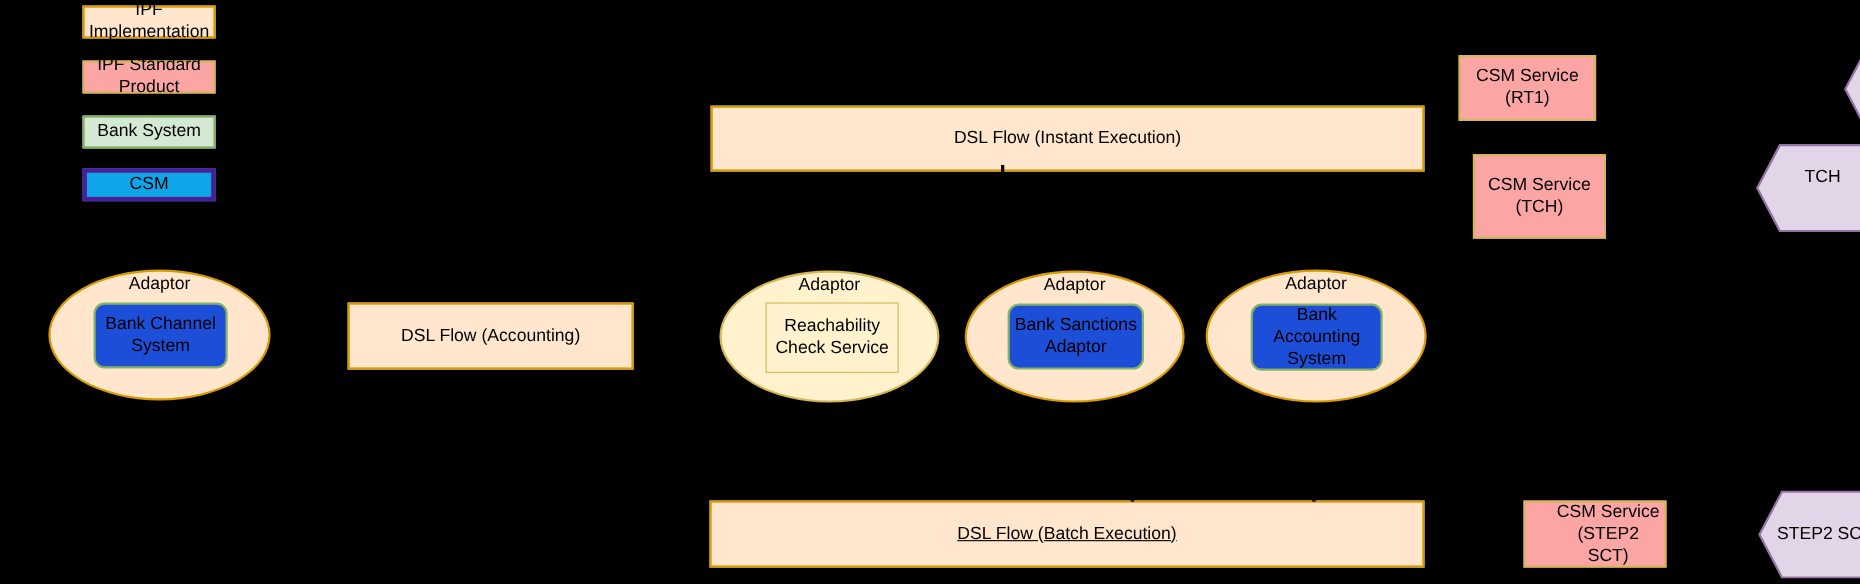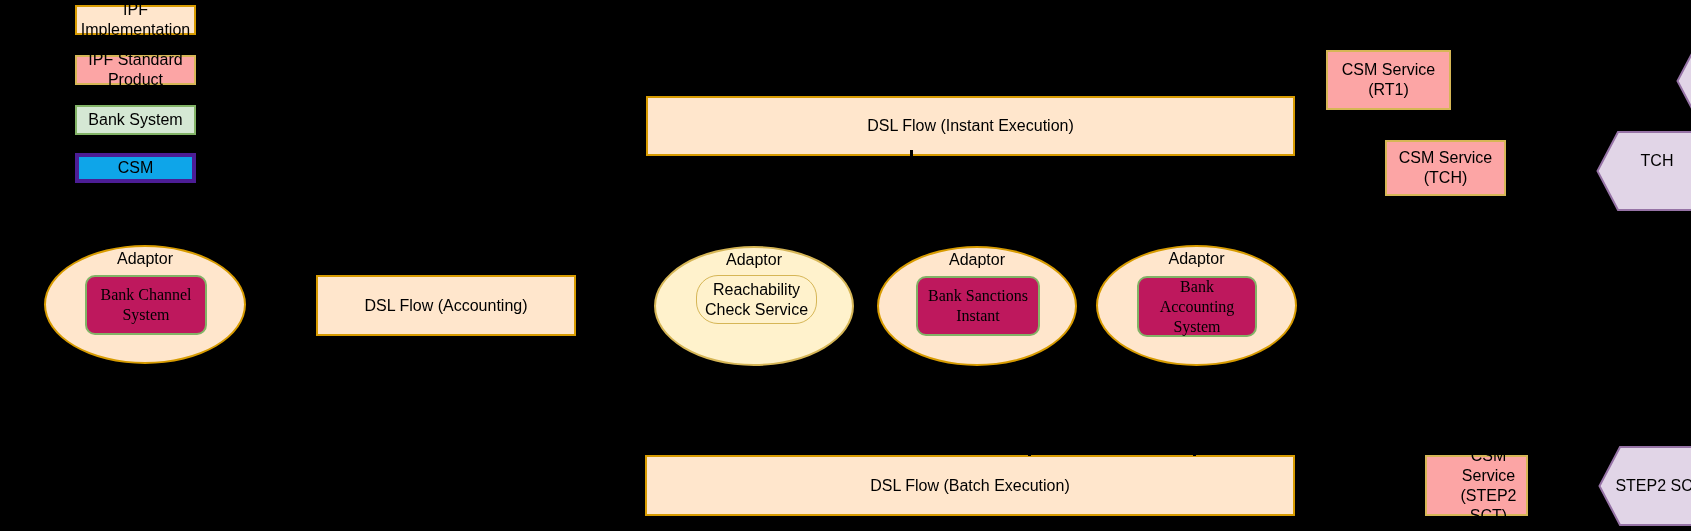--- a/index.html
+++ b/index.html
@@ -9,21 +9,21 @@
     overflow:hidden; line-height:1.25;margin-left:40px;
   }
   .node {
     position:absolute; display:flex; align-items:center; justify-content:center;
     text-align:center; box-sizing:border-box; padding:2px 3px;
   }
   .peach      { background:#FFE6CC; border:2px solid #D79B00; }
   .yellow     { background:#fca5a5; border:2px solid #D6B656; }
   .yellow-thin{ background:#FFF2CC; border:1px solid #D6B656; }
   .green-sq   { background:#D5E8D4; border:2px solid #82B366; }
-  .green-rd   { background:#be185d; border:2px solid #82B366; border-radius:10px;font-family:Liberation Serif, serif; }
+  .green-rd   { background:#1d4ed8; border:2px solid #82B366; border-radius:10px; }
   .purple-sq  { background:#0ea5e9; border:4px solid #4c1d95; }
   .ellipse    { position:absolute; border-radius:50%; box-sizing:border-box; }
   .ellipse.e-peach  { background:#FFE6CC; border:2px solid #D79B00; }
   .ellipse.e-yellow { background:#FFF2CC; border:2px solid #D6B656; }
   .adaptor-label { position:absolute; text-align:center; }
   .hex { position:absolute; }
   .hex svg { display:block; }
   .hex-label { position:absolute; inset:0; display:flex; align-items:center; justify-content:center; text-align:center; }
   .artifact { position:absolute; background:#000; }
 </style>
@@ -41,50 +41,50 @@
 
   <div class="node yellow" style="left:1286px; top:50px; width:125px; height:60px;">CSM Service (RT1)</div>
 
   <div class="hex" style="left:1636px; top:41px; width:122px; height:80px;">
     <svg width="122" height="80" viewBox="0 0 122 80">
       <polygon points="22,1 100,1 120.5,40 100,79 22,79 1.5,40" fill="#E1D5E7" stroke="#9673A6" stroke-width="2"></polygon>
     </svg>
     <div class="hex-label">RT1</div>
   </div>
 
-  <div class="node yellow" style="left:1345px; top:140px; width:121px; height:56px;">CSM Service (TCH)</div>
+  <div class="node yellow" style="left:1299px; top:140px; width:121px; height:77px;">CSM Service (TCH)</div>
 
   <div class="hex" style="left:1556px; top:131px; width:122px; height:59px;">
     <svg width="122" height="80" viewBox="0 0 122 80">
       <polygon points="22,1 100,1 120.5,40 100,79 22,79 1.5,40" fill="#E1D5E7" stroke="#9673A6" stroke-width="2"></polygon>
     </svg>
     <div class="hex-label">TCH</div>
   </div>
 
   <div class="ellipse e-peach" style="left:4px; top:245px; width:202px; height:119px;"></div>
   <div class="adaptor-label" style="left:4px; top:249px; width:202px;">Adaptor</div>
   <div class="node green-rd" style="left:45px; top:275px; width:122px; height:60px;">Bank Channel System</div>
 
   <div class="node peach" style="left:276px; top:275px; width:260px; height:61px;">DSL Flow (Accounting)</div>
 
   <div class="ellipse e-yellow" style="left:614px; top:246px; width:200px; height:120px;"></div>
   <div class="adaptor-label" style="left:614px; top:250px; width:200px;">Adaptor</div>
-  <div class="node yellow-thin" style="left:656px; top:275px; width:121px; height:49px;border-radius:22px;">Reachability Check Service</div>
+  <div class="node yellow-thin" style="left:656px; top:275px; width:121px; height:64px;">Reachability Check Service</div>
 
   <div class="ellipse e-peach" style="left:837px; top:246px; width:200px; height:120px;"></div>
   <div class="adaptor-label" style="left:837px; top:250px; width:200px;">Adaptor</div>
-  <div class="node green-rd" style="left:876px; top:276px; width:124px; height:60px;">Bank Sanctions Instant</div>
+  <div class="node green-rd" style="left:876px; top:276px; width:124px; height:60px;">Bank Sanctions Adaptor</div>
 
   <div class="ellipse e-peach" style="left:1056px; top:245px; width:201px; height:121px;"></div>
   <div class="adaptor-label" style="left:1056px; top:249px; width:201px;">Adaptor</div>
   <div class="node green-rd" style="left:1097px; top:276px; width:120px; height:61px;">Bank Accounting System</div>
 
-  <div class="node peach" style="left:605px; top:455px; width:650px; height:61px;">DSL Flow (Batch Execution)</div>
+  <div class="node peach" style="left:605px; top:455px; width:650px; height:61px;text-decoration:underline;">DSL Flow (Batch Execution)</div>
 
-  <div class="node yellow" style="left:1385px; top:455px; width:103px; height:61px;padding-left:27px;">CSM Service (STEP2 SCT)</div>
+  <div class="node yellow" style="left:1345px; top:455px; width:130px; height:61px;padding-left:27px;">CSM Service (STEP2 SCT)</div>
 
   <div class="hex" style="left:1558px; top:446px; width:122px; height:80px;">
     <svg width="122" height="80" viewBox="0 0 122 80">
       <polygon points="22,1 100,1 120.5,40 100,79 22,79 1.5,40" fill="#E1D5E7" stroke="#9673A6" stroke-width="2"></polygon>
     </svg>
     <div class="hex-label">STEP2 SCT</div>
   </div>
 
   <div class="artifact" style="left:870px; top:150px; width:3px; height:7px;"></div>
   <div class="artifact" style="left:988px; top:450px; width:3px; height:6px;"></div>

